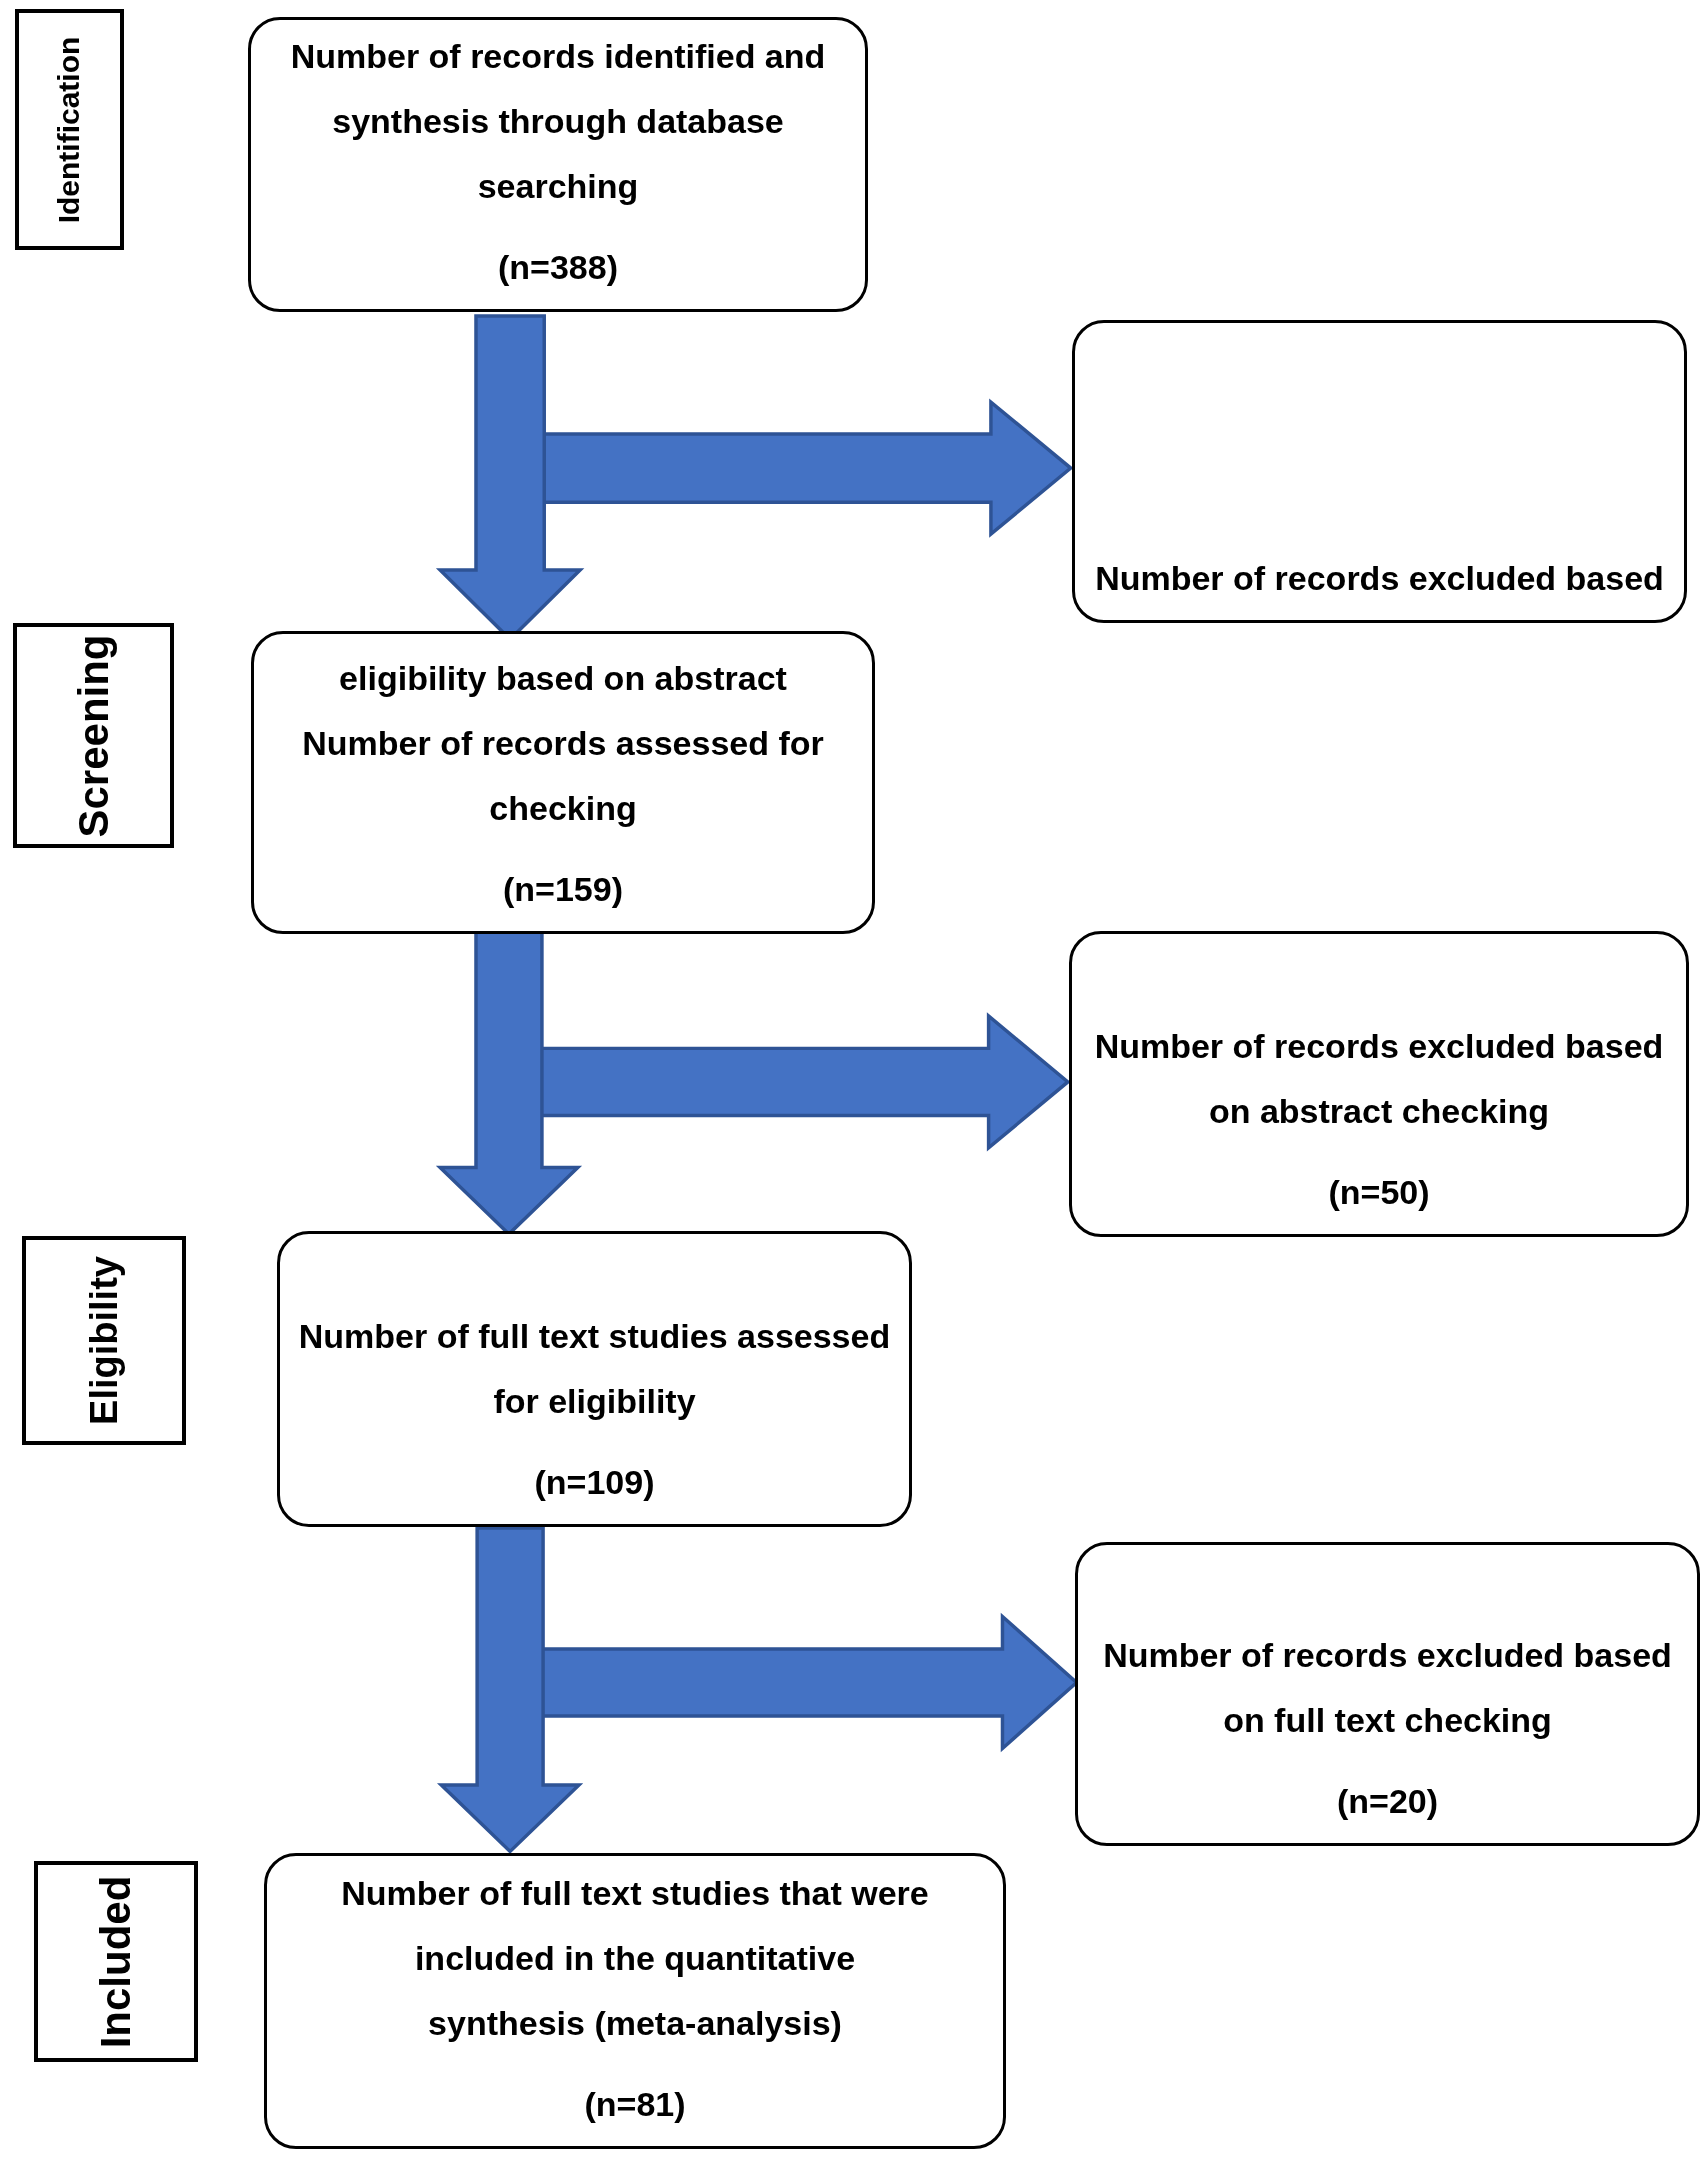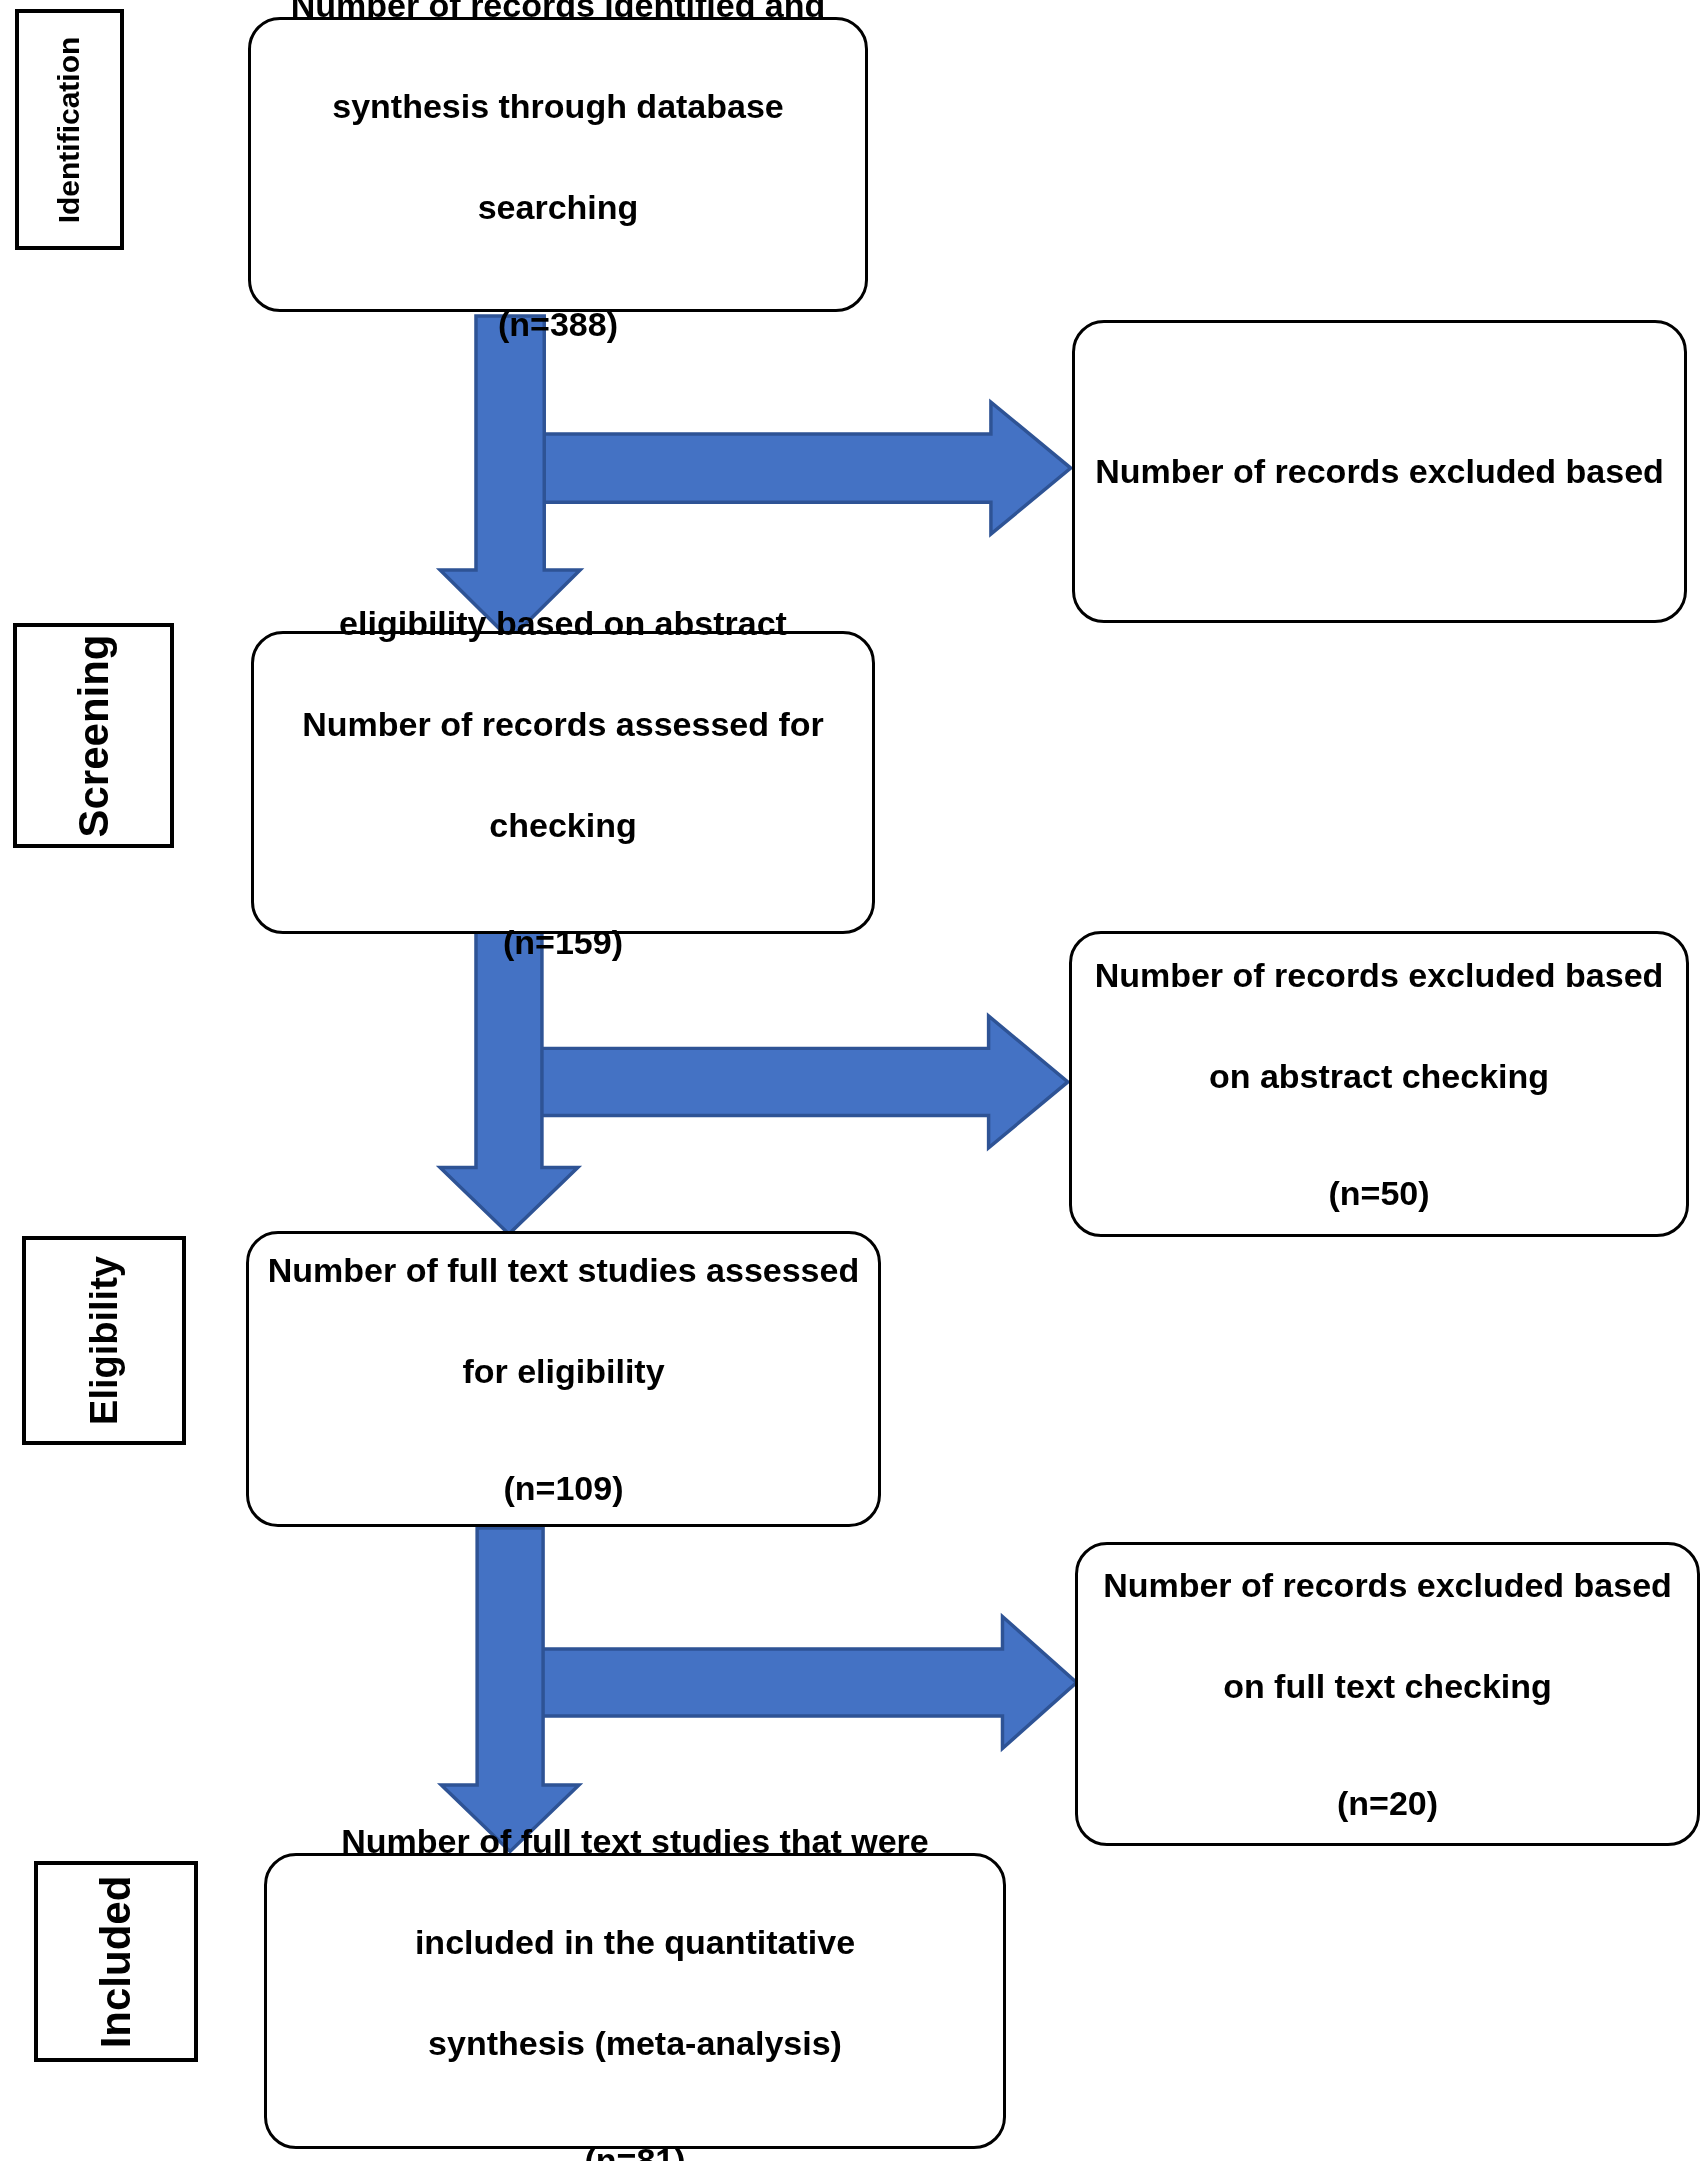--- a/index.html
+++ b/index.html
@@ -14,22 +14,22 @@
     position:relative;width:1707px;height:2161px;
     background:var(--background);
     font-family:"Liberation Sans",sans-serif;
     font-weight:bold;color:var(--text);overflow:hidden;
   }
   #arrows{position:absolute;left:0;top:0;width:1707px;height:2161px;}
   .arrow{fill:var(--arrow-fill);stroke:var(--arrow-outline);stroke-width:6;stroke-linejoin:miter;}
   .flow-box{
     position:absolute;background:#fff;
     border:3.5px solid var(--box-border);border-radius:32px;
-    display:flex;flex-direction:column;justify-content:center;align-items:center;
-    text-align:center;box-sizing:border-box;padding:20px 14px;gap:36px;
+    display:flex;flex-direction:column;justify-content:flex-end;align-items:center;
+    text-align:center;box-sizing:border-box;padding:9px 14px;
   }
   .line{font-size:34px;line-height:65px;white-space:nowrap;}
   .count{margin-top:16px;}
   .stage{
     position:absolute;background:#fff;border:4px solid var(--box-border);
     display:flex;align-items:center;justify-content:center;box-sizing:border-box;
   }
   .stage-text{transform:rotate(-90deg);white-space:nowrap;display:block;}
   .s0 .stage-text{font-size:30px;}
   .s1 .stage-text{font-size:42px;}
@@ -72,21 +72,21 @@
     <div class="line count">(n=388)</div>
   </div>
 
   <div class="flow-box" style="left:251px;top:631px;width:624px;height:303px;">
     <div class="line">eligibility based on abstract</div>
     <div class="line">Number of records assessed for</div>
     <div class="line">checking</div>
     <div class="line count">(n=159)</div>
   </div>
 
-  <div class="flow-box" style="left:246px;top:1231px;width:635px;height:296px;">
+  <div class="flow-box" style="left:277px;top:1231px;width:635px;height:296px;">
     <div class="line">Number of full text studies assessed</div>
     <div class="line">for eligibility</div>
     <div class="line count">(n=109)</div>
   </div>
 
   <div class="flow-box" style="left:264px;top:1853px;width:742px;height:296px;">
     <div class="line">Number of full text studies that were</div>
     <div class="line">included in the quantitative</div>
     <div class="line">synthesis (meta-analysis)</div>
     <div class="line count">(n=81)</div>

